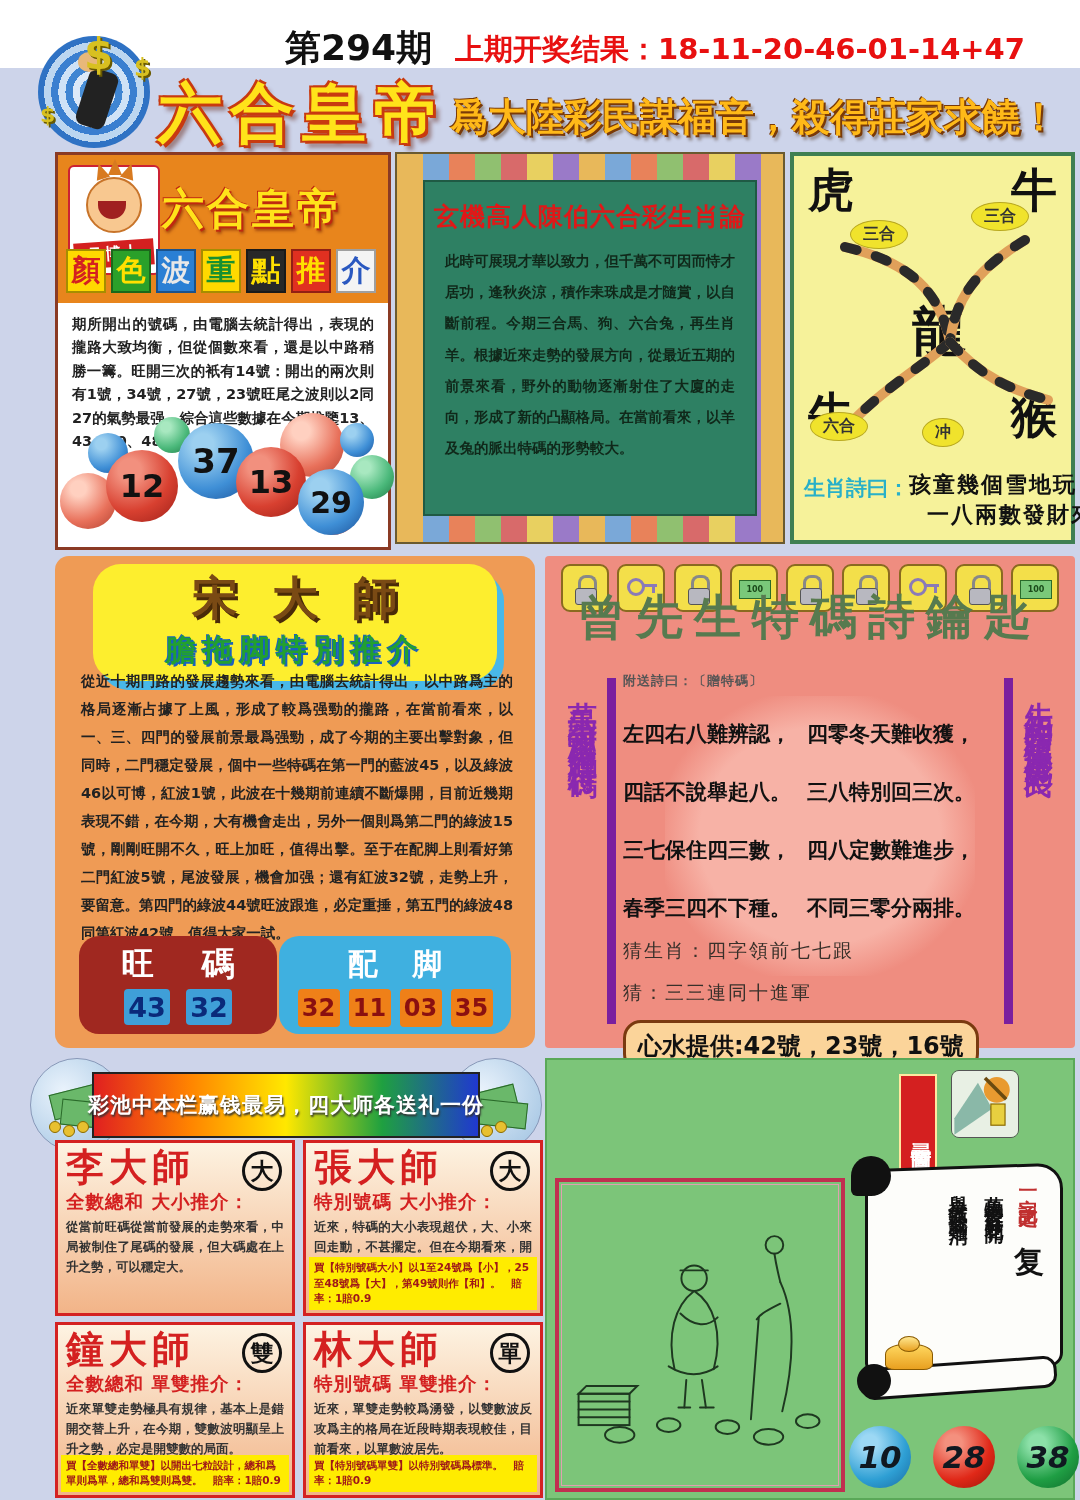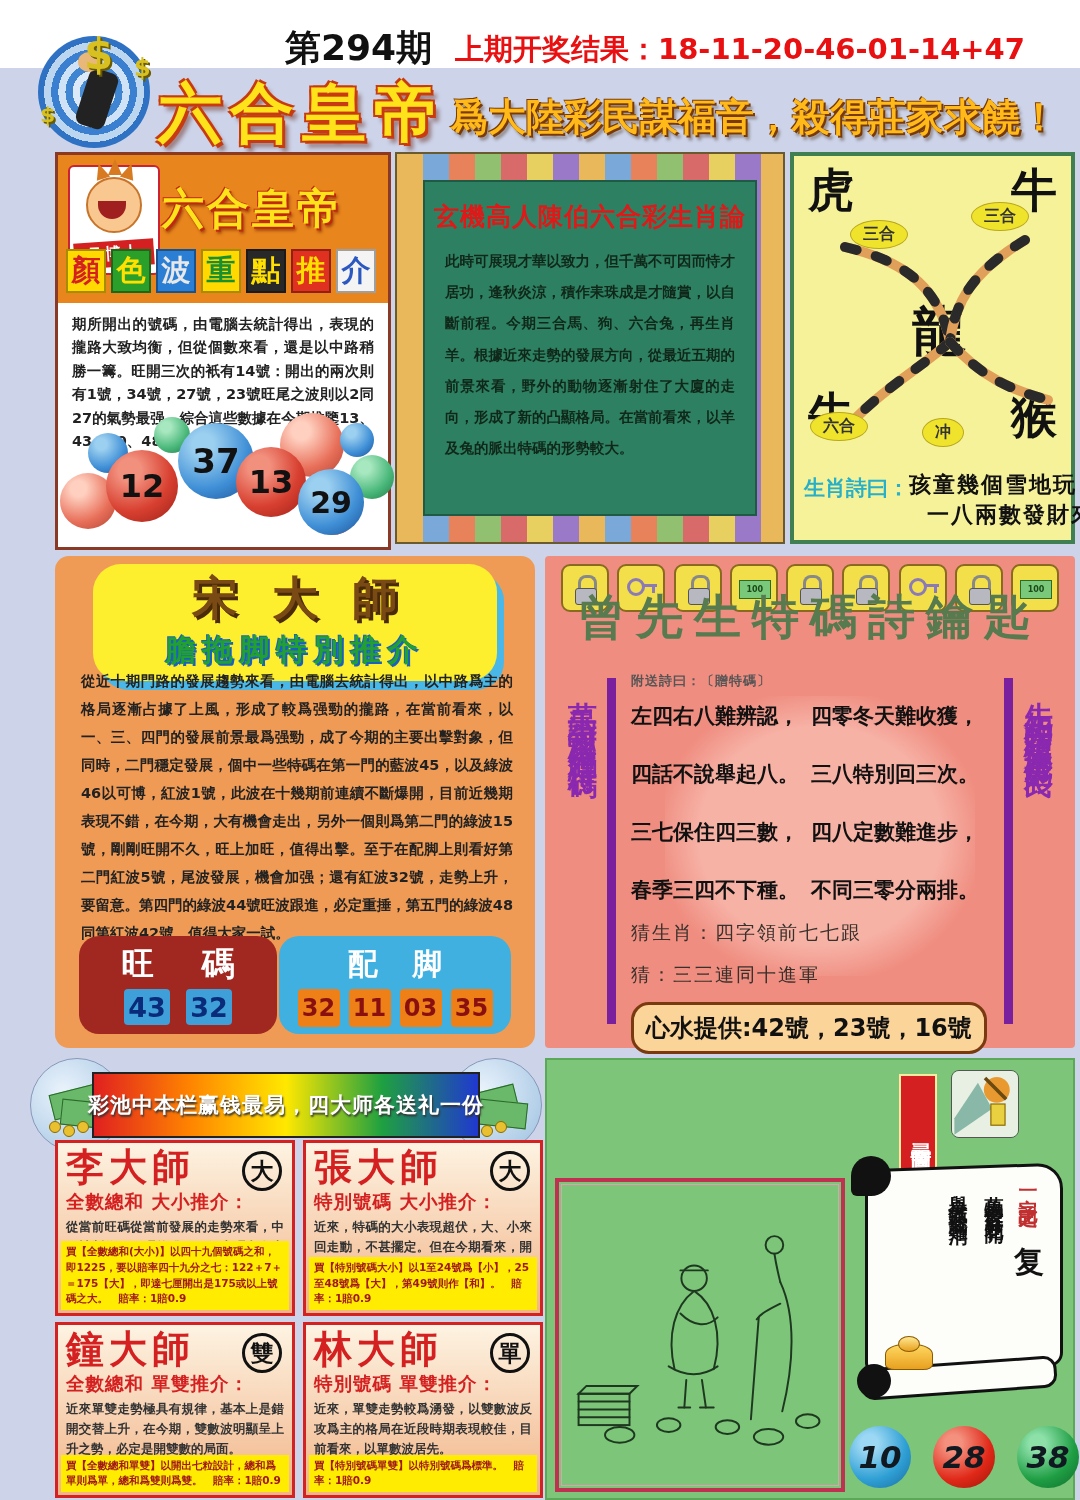--- a/index.html
+++ b/index.html
@@ -105,23 +105,23 @@
   .icon-key-ring{position:absolute;left:8px;top:12px;width:12px;height:12px;border:3px solid #8a7ab8;border-radius:50%;}
   .icon-key-stem{position:absolute;left:24px;top:18px;width:14px;height:3px;background:#8a7ab8;}
   .icon-key-teeth{position:absolute;left:33px;top:21px;width:3px;height:6px;background:#8a7ab8;}
   .icon-note{position:absolute;left:7px;top:14px;width:30px;height:17px;background:#7ac87a;border:1px solid #2a6a2a;
     font-size:8px;font-weight:900;color:#1a4a1a;text-align:center;line-height:17px;}
   #zeng-title{position:absolute;left:0;right:0;top:30px;text-align:center;font-size:47px;font-weight:900;
     color:#577a4f;letter-spacing:11px;}
   .v-bar{position:absolute;top:122px;bottom:24px;width:9px;background:#7a1f9e;}
   .v-text{position:absolute;top:122px;bottom:20px;writing-mode:vertical-rl;font-size:29px;font-weight:900;
     color:#8a28b0;letter-spacing:7px;}
-  #zeng-content{position:absolute;left:86px;right:88px;top:116px;}
+  #zeng-content{position:absolute;left:78px;right:88px;top:116px;}
   #zeng-note{font-size:13px;font-weight:700;color:#555;letter-spacing:1px;}
-  #zeng-poem{margin-top:12px;display:grid;grid-template-columns:1fr 1fr;row-gap:30px;column-gap:4px;
+  #zeng-poem{margin-top:30px;display:grid;grid-template-columns:1fr 1fr;row-gap:30px;column-gap:4px;
     font-size:21px;font-weight:900;color:#111;white-space:nowrap;}
   #zeng-guess1,#zeng-guess2{margin-top:16px;font-size:19px;font-weight:400;color:#38302a;letter-spacing:2px;}
   #zeng-tips{margin-top:14px;border:3px solid #7a3a10;background:#fbd49a;border-radius:18px;
     padding:7px 12px;font-size:24px;font-weight:900;color:#111;display:inline-block;}
 
   
   #banner-row{left:30px;top:1058px;width:512px;height:96px;}
   #banner-bar{position:absolute;left:62px;right:62px;top:14px;height:62px;border:2px solid #222;
     background:linear-gradient(90deg,#e02020,#ff8400,#ffe800,#1fa040,#2038d0);
     display:flex;align-items:center;justify-content:center;color:#fff;font-size:21px;font-weight:900;
@@ -377,21 +377,20 @@
     </div>
     <div id="banner-bar">彩池中本栏赢钱最易，四大师各送礼一份</div>
   </div>
 
   <div class="abs" id="masters-grid">
     <div class="master-panel">
       <div class="m-title">李大師</div>
       <div class="m-badge">大</div>
       <div class="m-sub">全數總和 大小推介：</div>
       <div class="m-body">從當前旺碼從當前發展的走勢來看，中局被制住了尾碼的發展，但大碼處在上升之勢，可以穩定大。</div>
-      <div class="m-fine">買【全數總和(大小)】以四十九個號碼之和，即1225，要以賠率四十九分之七：122＋7＋＝175【大】，即達七厘開出是175或以上號碼之大。　賠率：1賠0.9</div>
     </div>
     <div class="master-panel">
       <div class="m-title">張大師</div>
       <div class="m-badge">大</div>
       <div class="m-sub">特別號碼 大小推介：</div>
       <div class="m-body">近來，特碼的大小表現超伏，大、小來回走動，不甚擺定。但在今期看來，開大占據上風，大家可以依定而行。</div>
       <div class="m-fine">買【特別號碼大小】以1至24號爲【小】，25至48號爲【大】，第49號則作【和】。　賠率：1賠0.9</div>
     </div>
     <div class="master-panel">
       <div class="m-title">鐘大師</div>

